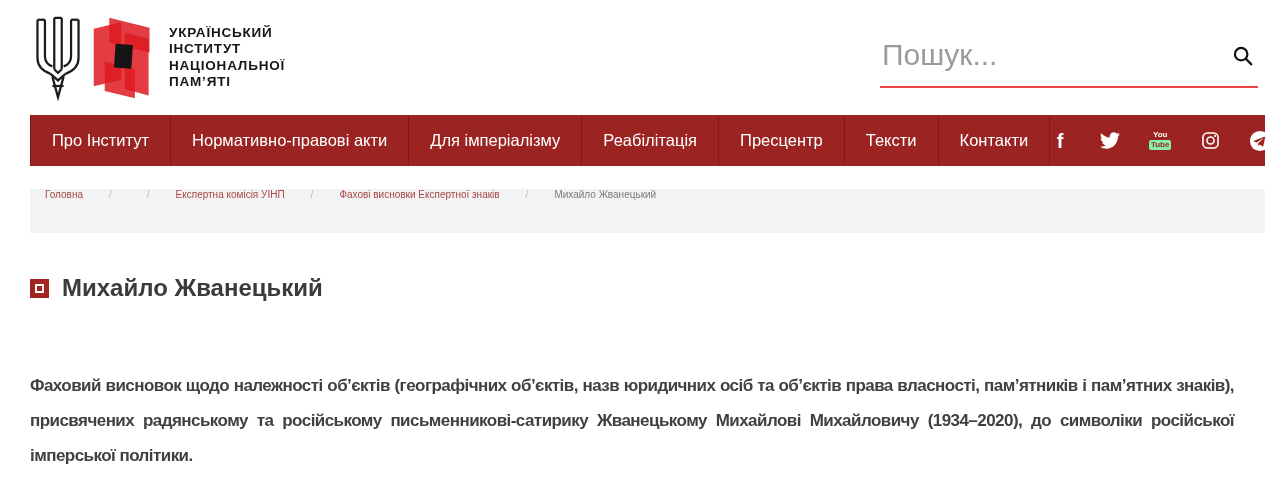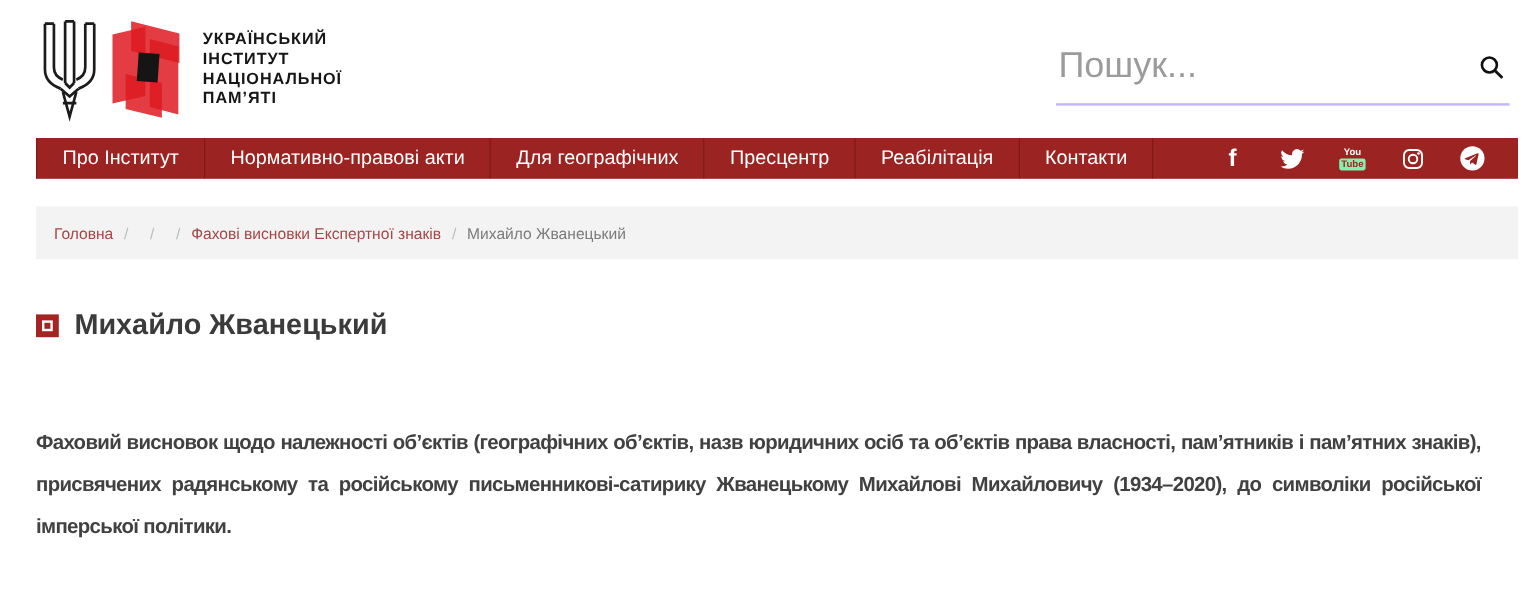--- a/index.html
+++ b/index.html
@@ -21,37 +21,37 @@
   .logo-mark svg { width: 64px; height: 88px; display: block; margin-left: 5px; }
   .logo-text {
     margin-left: 14px;
     font-weight: bold; font-size: 13.5px; line-height: 16.5px;
     letter-spacing: 0.8px; color: #161616;
   }
 
   .search { position: relative; width: 378px; margin-top: 6px; }
   .search-input {
     width: 100%;
-    border: none; border-bottom: 2px solid #c4b5fd; border-radius: 0;
+    border: none; border-bottom: 2px solid #ef4444; border-radius: 0;
     background: transparent;
     font-family: "Liberation Sans", sans-serif;
     font-size: 30px; font-weight: 300; color: #333;
     padding: 4px 40px 14px 2px; outline: none;
   }
   .search-input::placeholder { color: #9b9b9b; opacity: 1; }
   .search-btn {
     position: absolute; right: 2px; top: 10px;
     width: 24px; height: 24px;
     background: none; border: none; padding: 0; cursor: pointer;
   }
   .search-btn svg { width: 22px; height: 22px; display: block; }
 
   
   .nav {
-    margin: 0 15px 0 30px; height: 34px;
+    margin: 0 15px 0 30px; height: 51px;
     background: #9b2423;
     display: flex; align-items: stretch;
   }
   .nav-item {
     display: flex; align-items: center;
     padding: 0 21px;
     color: #fff; font-size: 16.5px; text-decoration: none;
     border-left: 1px solid rgba(70, 8, 8, 0.35);
     white-space: nowrap; cursor: pointer;
   }
@@ -71,23 +71,23 @@
   .yt-you { color:#fff; font-size:8px; font-weight:bold; }
   .yt-tube {
     background:#86efac; color:#9b2423; font-size:8px; font-weight:bold;
     border-radius:2px; padding:1px 2px; margin-top:1px;
   }
 
   
   .breadcrumb {
     margin: 23px 15px 0 30px; height: 44px;
     background: #f4f3f3;
-    display: flex; align-items: center;
-    padding: 0 15px; font-size: 13px;
-    white-space: nowrap; overflow: hidden;
+    display: flex; align-items: flex-start;
+    padding: 0 15px; font-size: 10px;
+    white-space: nowrap; overflow: hidden; gap: 17px;
   }
   .bc-link { color: #a64646; text-decoration: none; cursor: pointer; }
   .bc-sep { color: #bdbdbd; margin: 0 9px; }
   .bc-current { color: #7b7b7b; }
 
   
   .content { padding: 0 46px 0 30px; }
   .title-row { margin-top: 41px; display: flex; align-items: center; }
   .bullet {
     width: 19px; height: 19px; background: #a42422;
@@ -161,23 +161,24 @@
           <line x1="15.4" y1="15.4" x2="21" y2="21" stroke="#111" stroke-width="2.6" stroke-linecap="round"></line>
         </svg>
       </span>
     </button>
   </div>
 </div>
 
 <nav class="nav">
   <a class="nav-item">Про Інститут</a>
   <a class="nav-item">Нормативно-правові акти</a>
-  <a class="nav-item">Для географічних</a>
+  <a class="nav-item">Для імперіалізму</a>
+  <a class="nav-item">Реабілітація</a>
   <a class="nav-item">Пресцентр</a>
-  <a class="nav-item">Реабілітація</a>
+  <a class="nav-item">Тексти</a>
   <a class="nav-item">Контакти</a>
 
   <div class="nav-social">
     <a class="social-link">
       <span class="fb-icon">f</span>
     </a>
     <a class="social-link">
       <span>
         <svg width="20" height="17" viewBox="0 0 24 20" fill="#fff">
           <path d="M23.95 2.57a10 10 0 0 1-2.82.77A4.96 4.96 0 0 0 23.29.62c-.95.56-2.01.96-3.13 1.18A4.92 4.92 0 0 0 11.77 6.3 13.94 13.94 0 0 1 1.64 1.16a4.92 4.92 0 0 0 1.52 6.57 4.9 4.9 0 0 1-2.23-.61v.06a4.92 4.92 0 0 0 3.95 4.83 4.9 4.9 0 0 1-2.22.08 4.93 4.93 0 0 0 4.6 3.42A9.87 9.87 0 0 1 0 17.54a13.9 13.9 0 0 0 7.55 2.21c9.06 0 14.01-7.5 14.01-14.01l-.02-.63A10.02 10.02 0 0 0 24 2.59z"></path>
@@ -207,20 +208,21 @@
         </svg>
       </span>
     </a>
   </div>
 </nav>
 
 <div class="breadcrumb">
   <a class="bc-link">Головна</a>
   <span class="bc-sep">/</span>
   <span class="bc-sep">/</span>
+  <a class="bc-link">Експертна комісія УІНП</a>
   <span class="bc-sep">/</span>
   <a class="bc-link">Фахові висновки Експертної знаків</a>
   <span class="bc-sep">/</span>
   <span class="bc-current">Михайло Жванецький</span>
 </div>
 
 <div class="content">
   <div class="title-row">
     <span class="bullet">
       <span class="bullet-inner">

